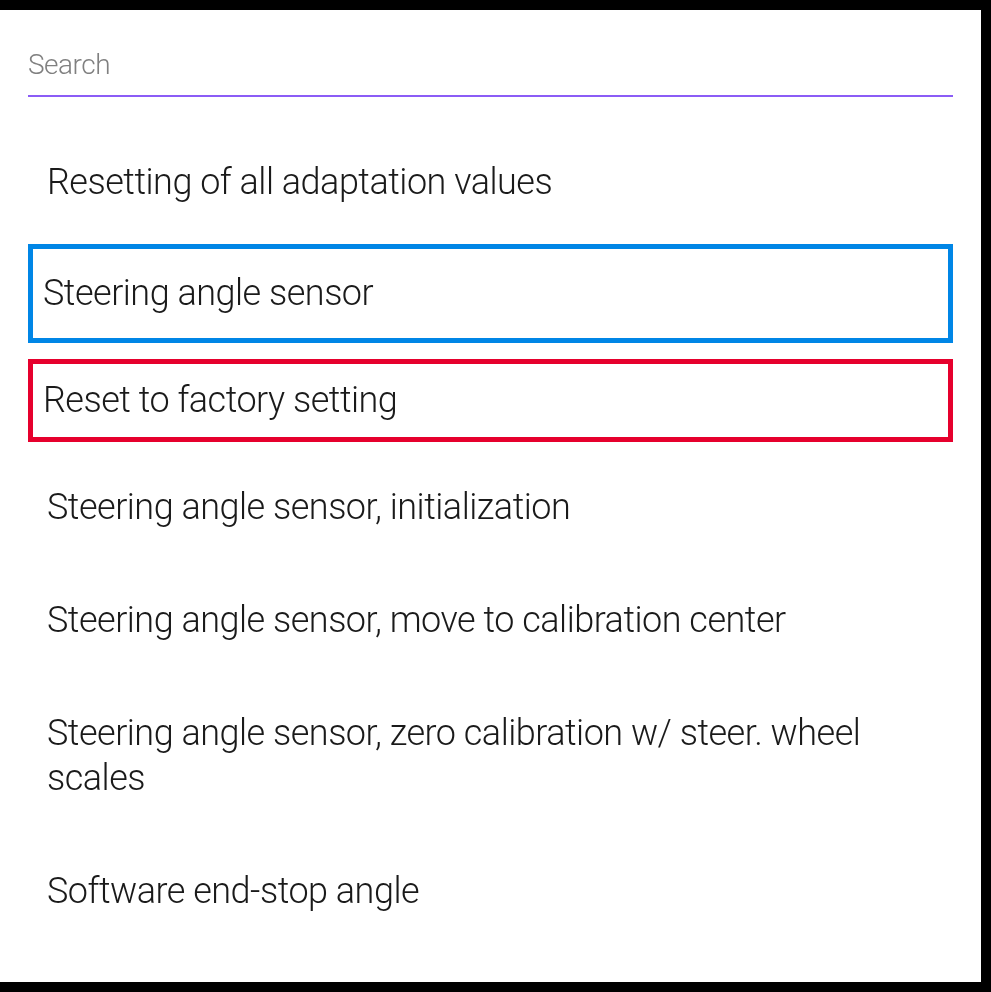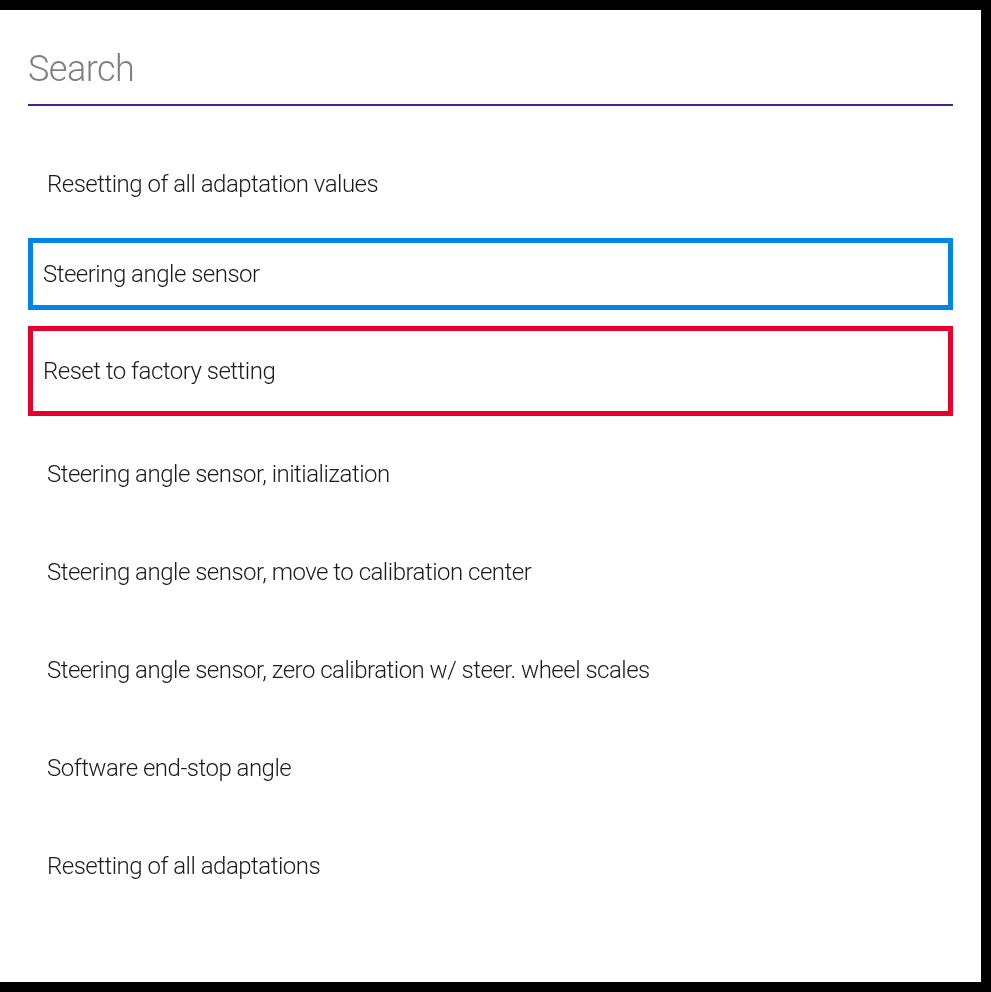--- a/index.html
+++ b/index.html
@@ -16,56 +16,56 @@
       border-right: 10px solid #000000;
       border-bottom: 10px solid #000000;
       overflow: hidden;
     }
     .container {
       padding: 28px 28px 0 28px;
     }
     .search-input {
       width: 100%;
       border: none;
-      border-bottom: 2px solid #4c1d95;
-      font-size: 36px;
+      border-bottom: 2px solid #8b5cf6;
+      font-size: 28px;
       font-weight: 300;
       color: #333;
       padding: 10px 0 14px 0;
       outline: none;
       font-family: inherit;
       letter-spacing: -0.5px;
     }
     .search-input::placeholder {
       color: #808080;
       font-weight: 300;
     }
     .list {
       margin-top: 38px;
     }
     .list-item {
-      font-size: 24px;
+      font-size: 36px;
       font-weight: 300;
       color: #1a1a1a;
       padding: 20px 14px;
       margin-bottom: 18px;
       line-height: 1.25;
       letter-spacing: -0.5px;
       cursor: pointer;
       border: 5px solid transparent;
     }
     .list-item.highlight-blue {
       border: 5px solid #0086e6;
-      padding: 16px 10px;
+      padding: 22px 10px;
       margin-bottom: 10px;
       margin-top: -4px;
     }
     .list-item.highlight-red {
       border: 5px solid #e6002d;
-      padding: 25px 10px;
+      padding: 14px 10px;
       margin-bottom: 18px;
       margin-top: 16px;
     }
   </style>
 </head>
 <body>
 
 <div class="container">
   <input type="text" class="search-input" placeholder="Search" style="">
   <div class="list">

